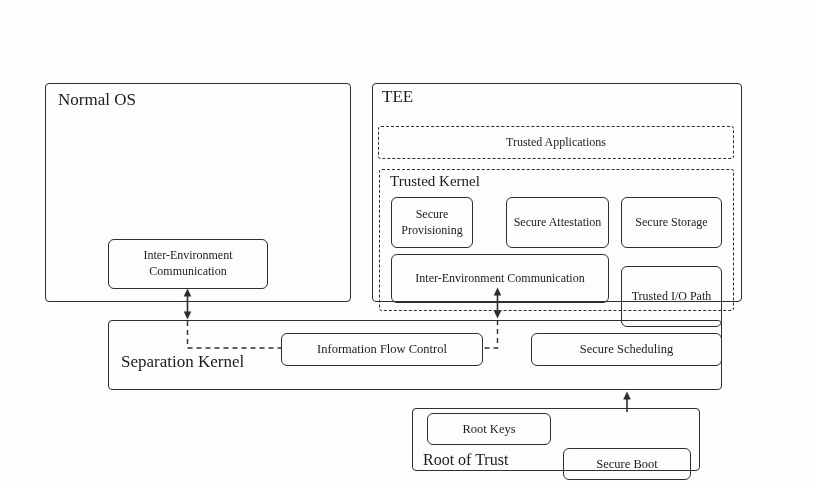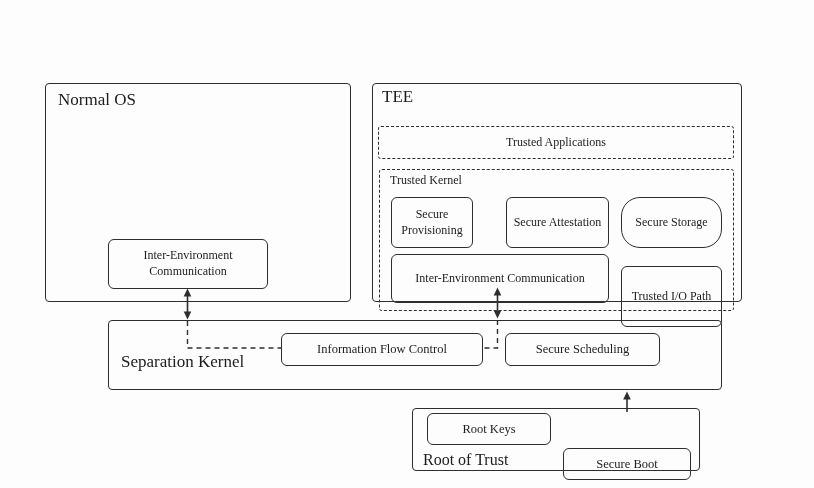--- a/index.html
+++ b/index.html
@@ -41,21 +41,21 @@
     font-size: 12px;
     line-height: 1.3;
     padding: 2px 6px;
     background: transparent;
   }
   .title {
     position: absolute;
     white-space: nowrap;
   }
   .title.lg { font-size: 17px; }
-  .title.md { font-size: 12px; }
+  .title.md { font-size: 15px; }
   svg.connectors {
     position: absolute;
     left: 0; top: 0;
     width: 814px; height: 488px;
     color: var(--line);
     pointer-events: none;
   }
 </style>
 </head>
 <body>
@@ -72,30 +72,30 @@
 
     <div class="box dashed" style="left:5px; top:27px; width:356px; height:33px; display:flex; align-items:center; justify-content:center;">
       <span style="font-size:12px;">Trusted Applications</span>
     </div>
 
     <div class="box dashed" style="left:6px; top:70px; width:355px; height:142px;">
       <div class="title md" style="left:10px; top:3px;">Trusted Kernel</div>
 
       <div class="module" style="left:11px; top:27px; width:82px; height:51px;">Secure Provisioning</div>
       <div class="module" style="left:126px; top:27px; width:103px; height:51px;">Secure Attestation</div>
-      <div class="module" style="left:241px; top:27px; width:101px; height:51px;border-radius:19px;">Secure Storage</div>
+      <div class="module" style="left:241px; top:27px; width:101px; height:51px;">Secure Storage</div>
 
       <div class="module" style="left:11px; top:84px; width:218px; height:49px;">Inter-Environment Communication</div>
       <div class="module" style="left:241px; top:96px; width:101px; height:61px;text-align:center;">Trusted I/O Path</div>
     </div>
   </div>
 
   <div class="box" style="left:108px; top:320px; width:614px; height:70px;">
     <div class="module" style="left:172px; top:12px; width:202px; height:33px; font-size:12.5px;">Information Flow Control</div>
-    <div class="module" style="left:396px; top:12px; width:155px; height:33px; font-size:12.5px;">Secure Scheduling</div>
+    <div class="module" style="left:422px; top:12px; width:191px; height:33px; font-size:12.5px;">Secure Scheduling</div>
     <div class="title lg" style="left:12px; bottom:17px;margin-top:13px;">Separation Kernel</div>
   </div>
 
   <div class="box" style="left:412px; top:408px; width:288px; height:63px; border-width:1.6px;">
     <div class="module" style="left:14px; top:4px; width:124px; height:32px; font-size:12.5px;">Root Keys</div>
     <div class="module" style="left:150px; top:4px; width:128px; height:32px; font-size:12.5px;margin-top:35px;">Secure Boot</div>
     <div class="title" style="left:10px; bottom:1px; font-size:16px;">Root of Trust</div>
   </div>
 
   <svg class="connectors" viewBox="0 0 814 488">

